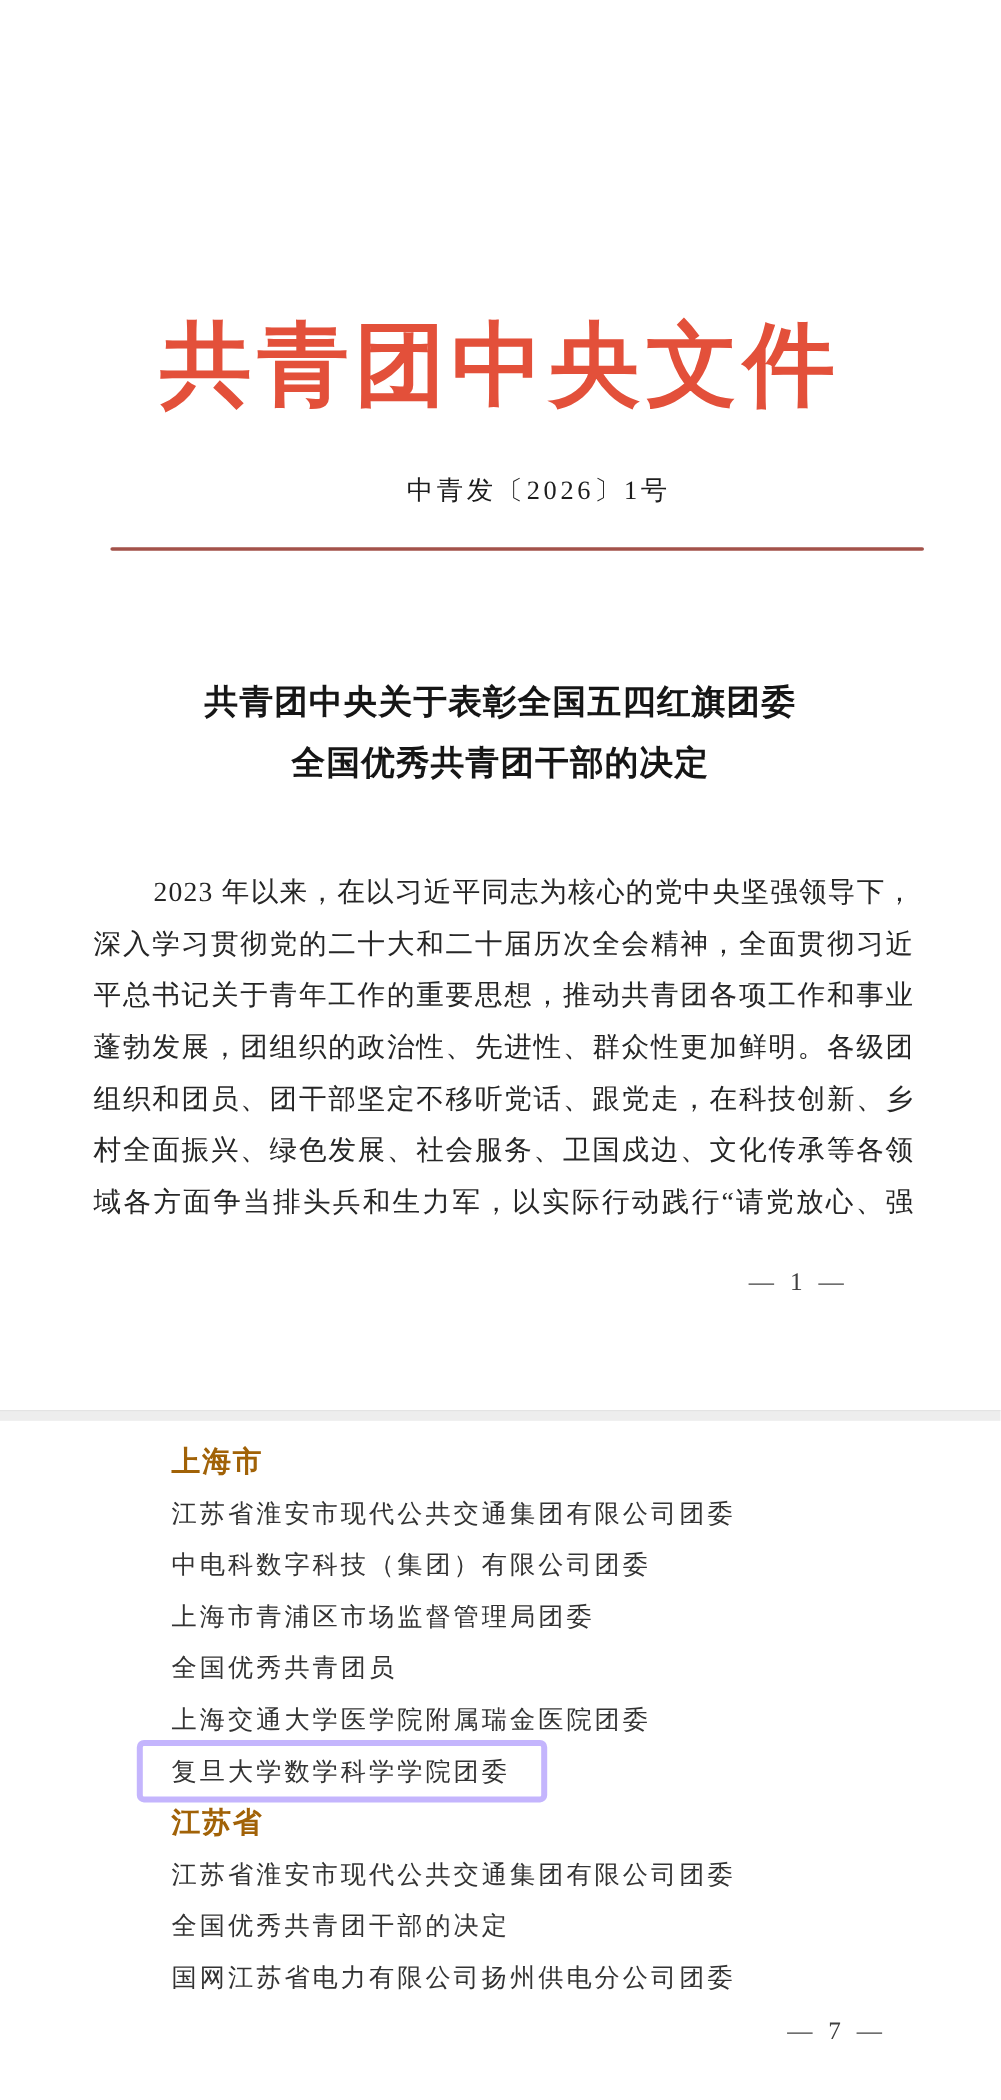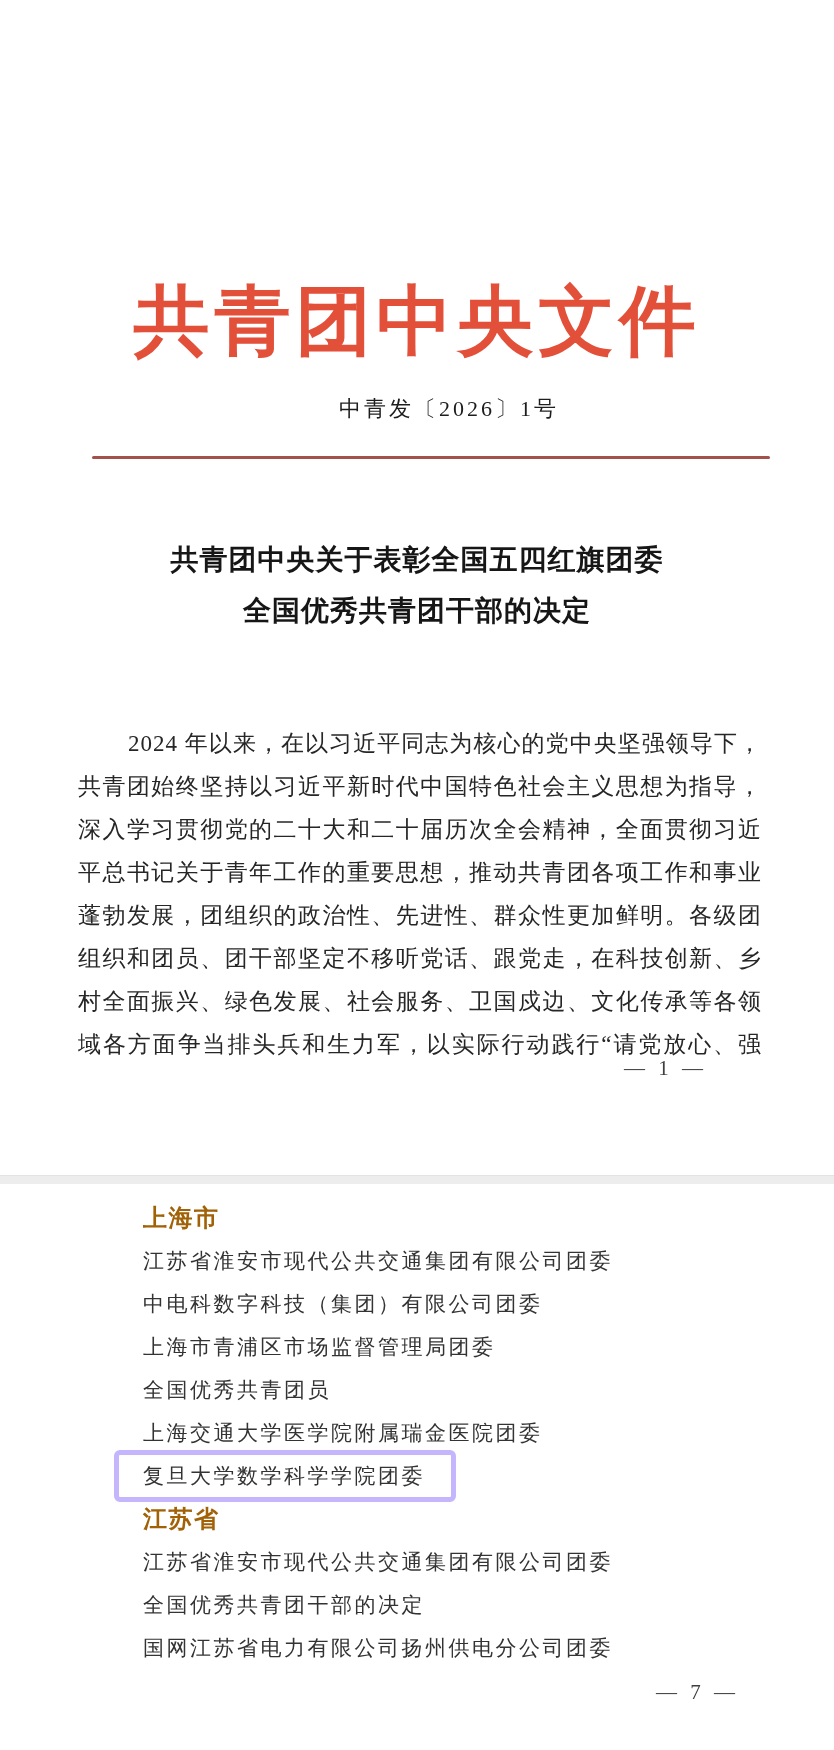--- a/index.html
+++ b/index.html
@@ -5,36 +5,36 @@
   html,body{margin:0;padding:0;background:#ffffff;}
   .canvas{
     position:relative;
     width:834px;height:1750px;
     background:#ffffff;
     overflow:hidden;
     font-family:"Liberation Serif","DejaVu Serif",serif;
   }
   
   .banner{
-    position:absolute;top:280px;left:0;width:100%;
+    position:absolute;top:264px;left:0;width:100%;
     text-align:center;
     font-size:76px;font-weight:700;line-height:1.1;
     color:#e3503a;letter-spacing:5px;
   }
   .doc-number{
     position:absolute;top:394px;left:0;width:100%;
     text-align:center;
     font-size:22px;color:#1d1d1d;letter-spacing:3px;padding-left:32px;
   }
   .red-rule{
     position:absolute;top:456px;left:92px;width:678px;height:3px;
     background:#a3524a;border-radius:2px;
   }
   .doc-title{
-    position:absolute;top:534px;left:0;width:100%;
+    position:absolute;top:560px;left:0;width:100%;
     text-align:center;
     font-size:28px;font-weight:700;line-height:51px;
     color:#161616;letter-spacing:1px;
   }
   .body-block{
     position:absolute;top:722px;left:78px;width:684px;
     font-size:23px;color:#262626;letter-spacing:1px;
   }
   .body-line{
     height:43px;line-height:43px;white-space:nowrap;
@@ -79,22 +79,21 @@
   <div class="doc-number">中青发〔2026〕1号</div>
 
   <div class="red-rule"></div>
 
   <div class="doc-title">
     <div>共青团中央关于表彰全国五四红旗团委</div>
     <div>全国优秀共青团干部的决定</div>
   </div>
 
   <div class="body-block">
-    <div class="body-line indent">2024 年以来，在以习近平同志为核心的党中央坚强领导下，</div>
-    <div class="body-line">共青团始终坚持以习近平新时代中国特色社会主义思想为指导，</div>
+    <div class="body-line indent">2023 年以来，在以习近平同志为核心的党中央坚强领导下，</div>
     <div class="body-line">深入学习贯彻党的二十大和二十届历次全会精神，全面贯彻习近</div>
     <div class="body-line">平总书记关于青年工作的重要思想，推动共青团各项工作和事业</div>
     <div class="body-line">蓬勃发展，团组织的政治性、先进性、群众性更加鲜明。各级团</div>
     <div class="body-line">组织和团员、团干部坚定不移听党话、跟党走，在科技创新、乡</div>
     <div class="body-line">村全面振兴、绿色发展、社会服务、卫国戍边、文化传承等各领</div>
     <div class="body-line">域各方面争当排头兵和生力军，以实际行动践行“请党放心、强</div>
   </div>
 
   <div class="pagenum pagenum-1">— 1 —</div>
 

